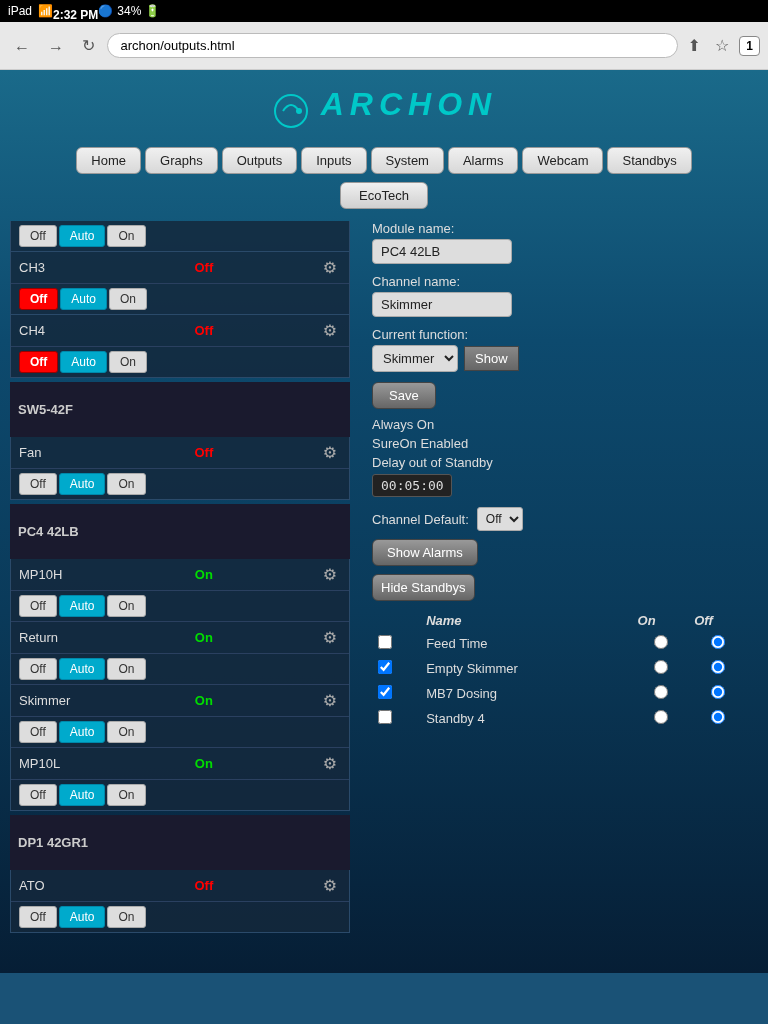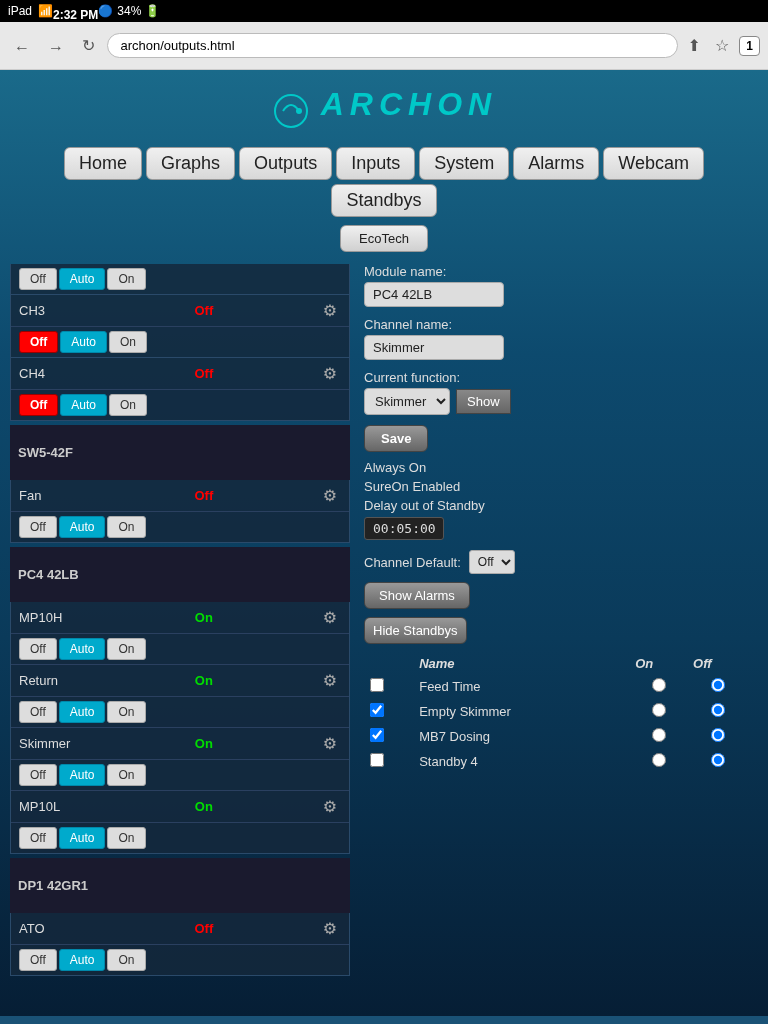--- a/index.html
+++ b/index.html
@@ -104,21 +104,21 @@
       justify-content: center;
       flex-wrap: wrap;
       gap: 4px;
       padding: 8px 10px;
     }
     .nav-tab {
       background: linear-gradient(180deg, #f0f0f0 0%, #d8d8d8 100%);
       border: 1px solid #999;
       border-radius: 6px;
       padding: 5px 14px;
-      font-size: 18px;
+      font-size: 13px;
       cursor: pointer;
       color: #222;
       text-align: center;
     }
 
     
     .ecotech-btn {
       display: block;
       margin: 0 auto 12px auto;
       background: linear-gradient(180deg, #f0f0f0 0%, #d0d0d0 100%);
@@ -126,21 +126,21 @@
       border-radius: 6px;
       padding: 5px 18px;
       font-size: 13px;
       cursor: pointer;
       color: #222;
     }
 
     
     .main-content {
       display: flex;
-      gap: 4px;
+      gap: 12px;
       padding: 0 10px;
     }
 
     
     .left-panel {
       width: 340px;
       display: flex;
       flex-direction: column;
       gap: 0;
     }
@@ -287,21 +287,20 @@
 
     .save-btn {
       background: linear-gradient(180deg, #999 0%, #666 100%);
       border: 1px solid #444;
       border-radius: 6px;
       padding: 5px 16px;
       font-size: 13px;
       color: #fff;
       cursor: pointer;
       margin-bottom: 8px;
-      font-weight: bold;
     }
 
     .prop-row {
       color: #ddd;
       font-size: 13px;
       margin-bottom: 4px;
     }
 
     .time-input {
       background: #222;

